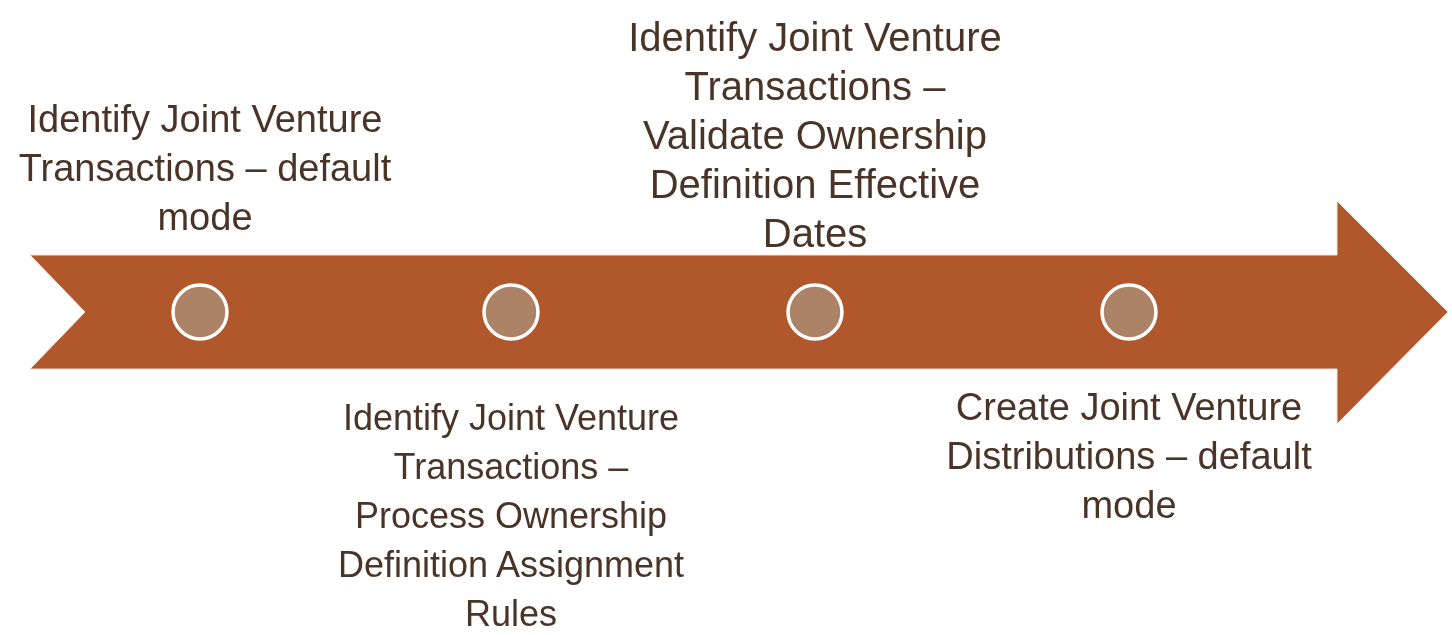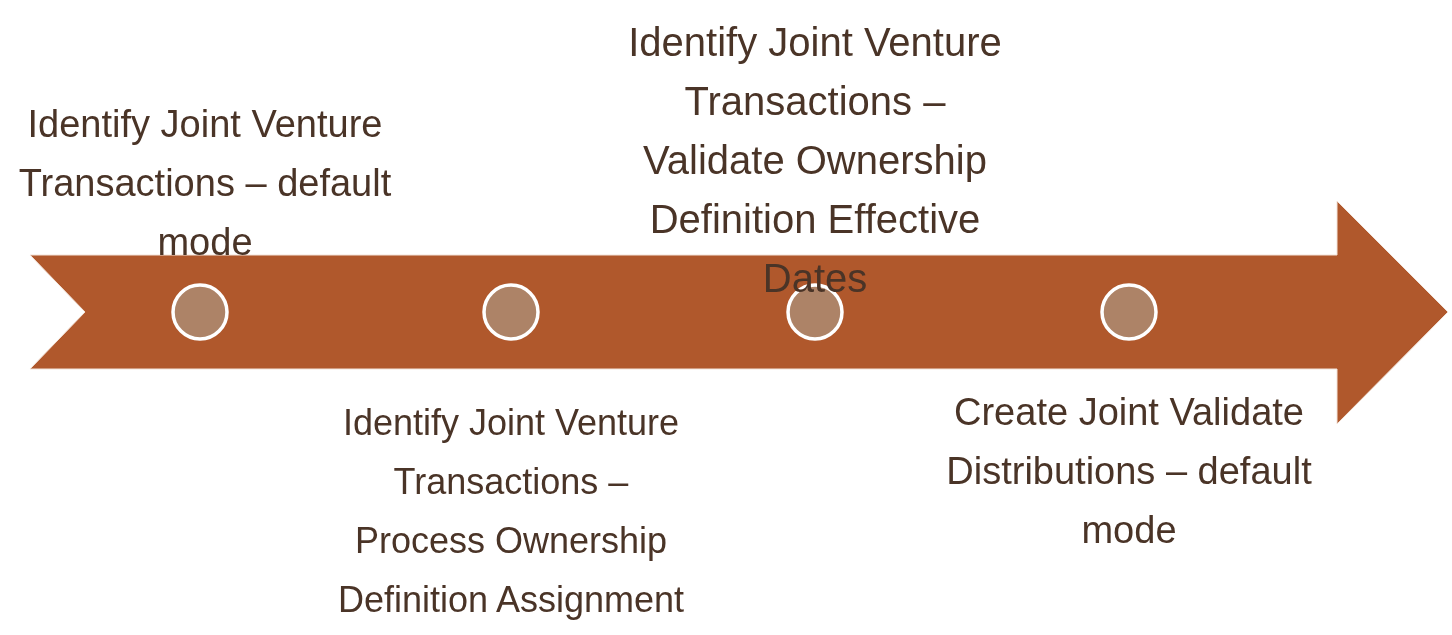--- a/index.html
+++ b/index.html
@@ -28,21 +28,21 @@
     stroke-width: 1;
   }
   #arrow-svg circle {
     fill: var(--node-fill, #AD8367);
     stroke: var(--node-stroke, #FFFFFF);
     stroke-width: 3.5;
   }
   .label {
     position: absolute;
     color: var(--label-text, #4A3427);
-    line-height: 59px;
+    line-height: 49px;
     text-align: center;
     white-space: pre-line;
   }
   #label-1 { left: 5px;   top: 95px;  width: 400px; font-size: 38px; }
   #label-2 { left: 565px; top: 13px;  width: 500px; font-size: 40px; }
   #label-3 { left: 261px; top: 393px; width: 500px; font-size: 36px; }
   #label-4 { left: 904px; top: 383px; width: 450px; font-size: 38px; }
 </style>
 </head>
 <body>
@@ -66,17 +66,17 @@
 Validate Ownership
 Definition Effective
 Dates</div>
 
   <div id="label-3" class="label">Identify Joint Venture
 Transactions –
 Process Ownership
 Definition Assignment
 Rules</div>
 
-  <div id="label-4" class="label">Create Joint Validate
+  <div id="label-4" class="label">Create Joint Venture
 Distributions – default
 mode</div>
 
 </div>
 
 </body></html>

